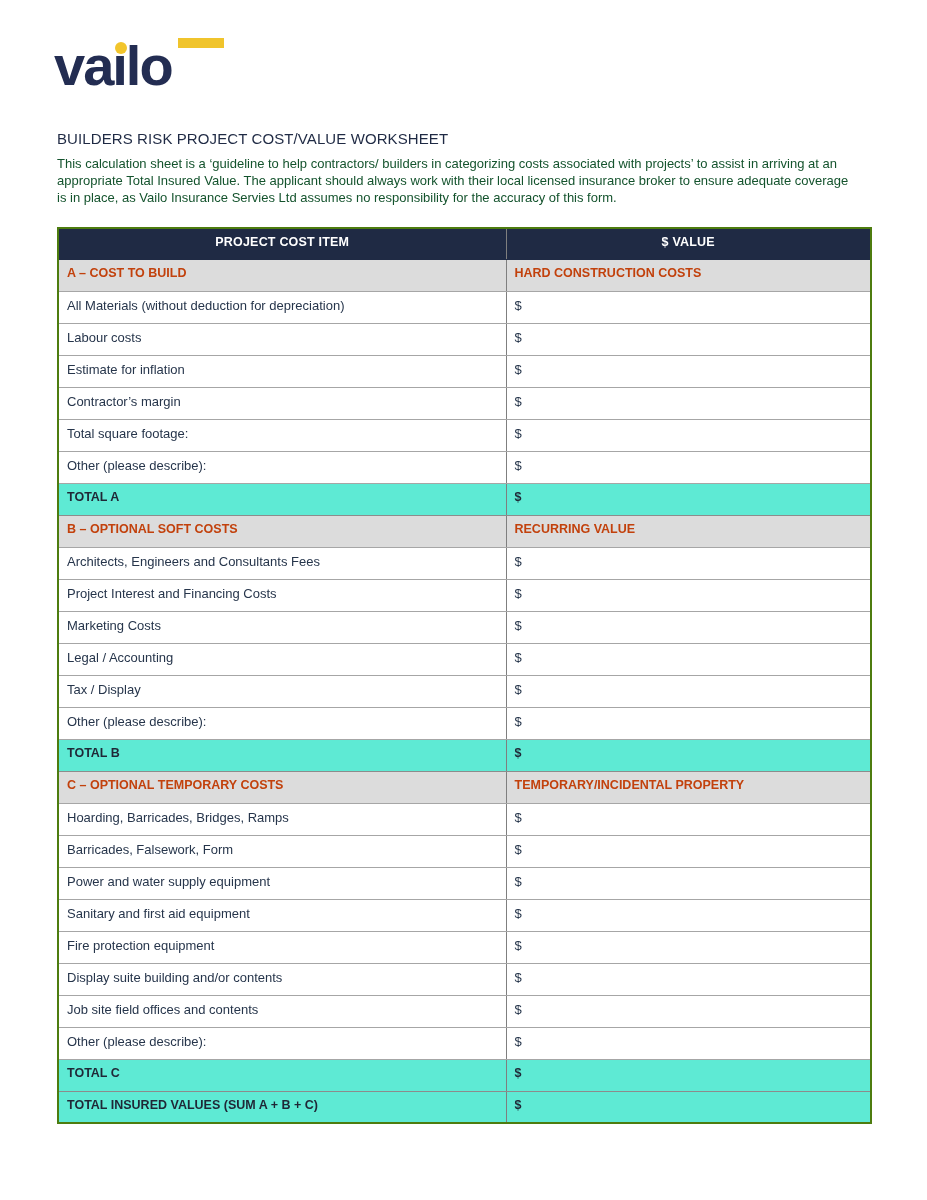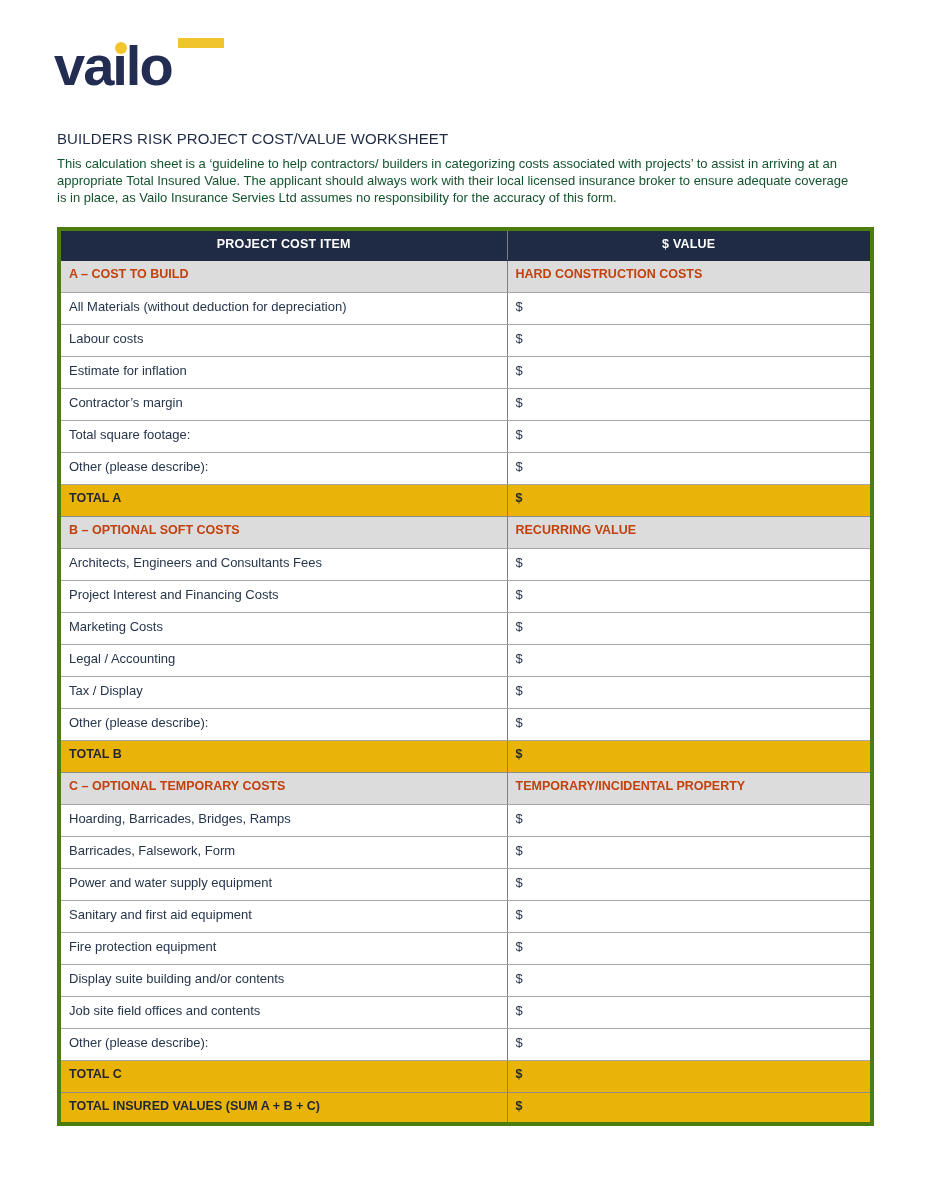--- a/index.html
+++ b/index.html
@@ -40,21 +40,21 @@
   }
   .intro {
     position: absolute; left: 57px; top: 150px; width: 795px;
     font-size: 13px; line-height: 16.8px; color: #14532d; margin-top: 6px;
   }
 
   
   table.worksheet {
     position: absolute; left: 57px; top: 227px;
     width: 813px; border-collapse: collapse; table-layout: fixed;
-    border: 4px solid #4d7c0f;
+    border: 2px solid #4d7c0f;
   }
   .worksheet col.c1 { width: 448px; }
   .worksheet col.c2 { width: 365px; }
   .worksheet th, .worksheet td {
     border: 1px solid #A6A6A6;
     vertical-align: top;
     padding: 6px 8px 0 8px;
     font-size: 13px;
     height: 32px;
     overflow: hidden; white-space: nowrap;
@@ -65,21 +65,21 @@
     font-weight: 700; font-size: 12.5px;
     height: 31px; border-color: #1F2A44;
     letter-spacing: 0.2px;
   }
   tr.row-section td {
     background: #DCDCDC; color: #c2410c;
     font-weight: 700; font-size: 12.5px;
   }
   tr.row-item td { background: #ffffff; color: #26354B; }
   tr.row-total td {
-    background: #eab308; color: #1F2736;
+    background: #5eead4; color: #1F2736;
     font-weight: 700; font-size: 12.5px;
     border-top-color: #8C8C8C; border-bottom-color: #8C8C8C;
   }
 </style>
 </head>
 <body>
 
 <div class="page">
 
   <div class="logo">

